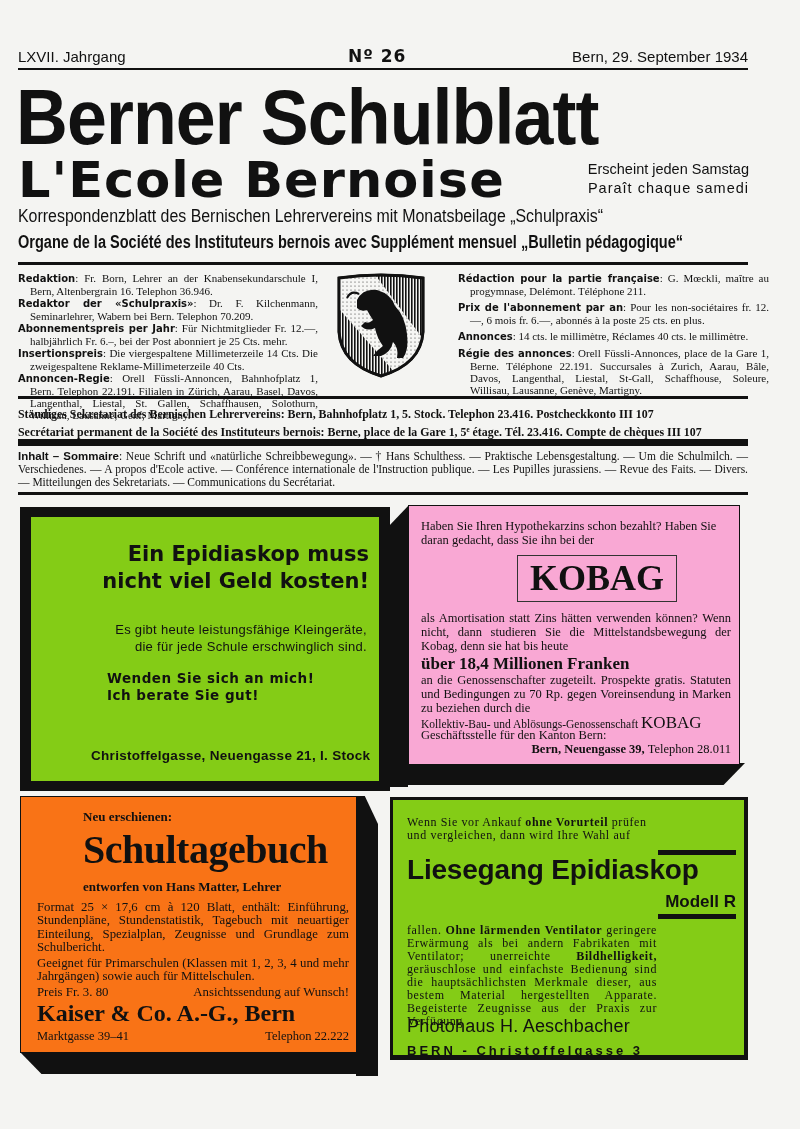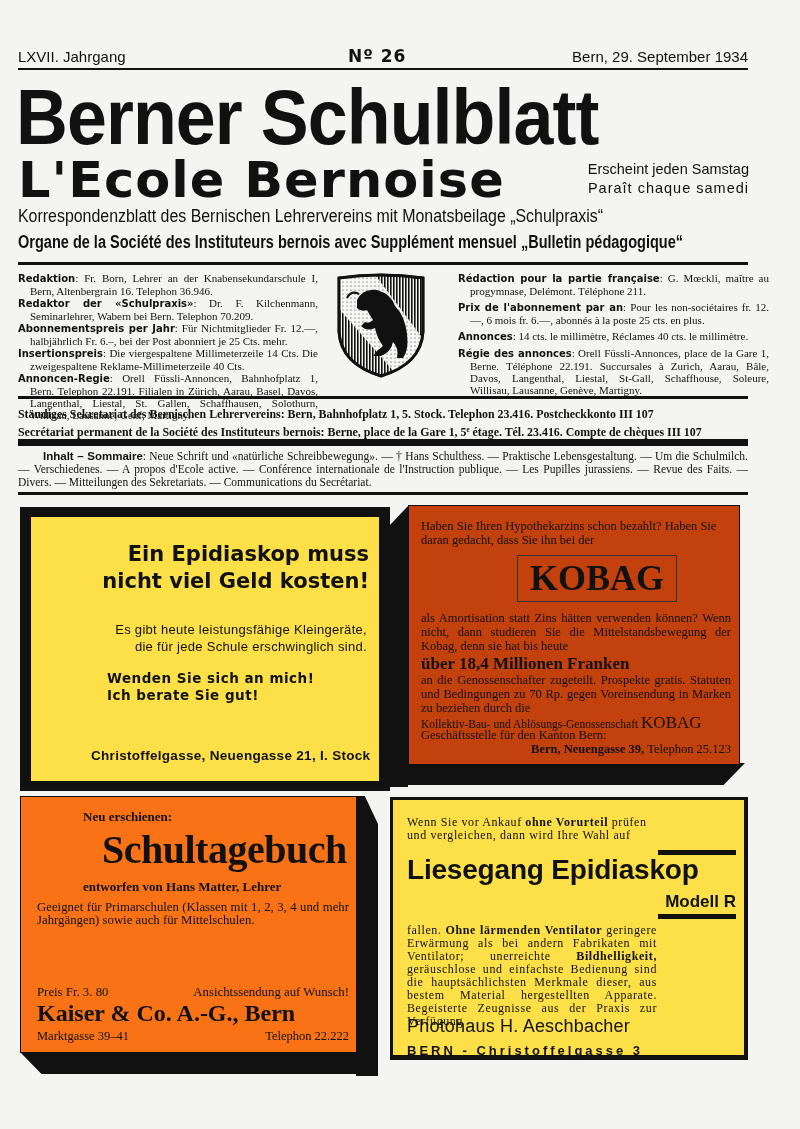--- a/index.html
+++ b/index.html
@@ -29,54 +29,54 @@
   .imprint p { margin:0 0 0 0; padding-left:12px; text-indent:-12px; text-align:justify; }
   .imprint b.sans { font-family:"DejaVu Sans", sans-serif; font-size:10px; }
   .imp-left { top:272px; left:18px; width:300px; }
   .imp-right { top:272px; left:458px; width:311px; }
   .imp-right p { margin-bottom:4px; }
 
   .crest { top:272px; left:333px; width:96px; height:108px; }
 
   .secretariat { top:405px; left:18px; width:730px; font-family:"Liberation Serif", serif; font-weight:bold; font-size:13.5px; line-height:18px; transform:scaleX(0.88); transform-origin:left; white-space:nowrap; }
   .contents { top:450px; left:18px; width:730px; font-family:"Liberation Serif", serif; font-size:11.5px; line-height:13px; text-align:justify; }
-  .contents .lbl { font-family:"Liberation Sans", sans-serif; font-weight:bold;margin-left:25px; }
+  .contents .lbl { font-family:"Liberation Sans", sans-serif; font-weight:bold; }
 
   
-  .ad { position:absolute; background:#fde047; }
+  .ad { position:absolute; background:#84cc16; }
   .ad1 { left:20px; top:507px; width:348px; height:264px; border:11px solid #111; border-top-width:10px; border-bottom-width:10px; }
   .ad1 .h { position:absolute; left:0; right:10px; top:24px; text-align:right; font-family:"DejaVu Sans", sans-serif; font-weight:bold; font-size:21px; line-height:27px; letter-spacing:0px; }
   .ad1 .p { position:absolute; right:12px; top:104px; width:300px; text-align:right; font-size:13px; line-height:17px; letter-spacing:0.3px; }
   .ad1 .c { position:absolute; left:76px; top:153px; font-family:"DejaVu Sans", sans-serif; font-weight:bold; font-size:13.5px; line-height:17px; letter-spacing:0.5px; }
   .ad1 .n { position:absolute; left:12px; top:197px; font-family:"DejaVu Sans", sans-serif; font-weight:bold; font-size:20px; }
   .ad1 .a { position:absolute; left:60px; top:231px; font-size:13.5px; font-weight:bold; letter-spacing:0.3px; }
 
   .ad2wrap { left:388px; top:505px; width:358px; height:280px; }
-  .ad2 { position:absolute; left:20px; top:0; width:330px; height:258px; border:1.5px solid #111; background:#c2410c;}
+  .ad2 { position:absolute; left:20px; top:0; width:330px; height:258px; border:1.5px solid #111; background:#f9a8d4;}
   .ad2shadow-l { position:absolute; left:0; top:20px; width:20px; height:262px; background:#111; }
   .ad2shadow-b { position:absolute; left:0; top:258px; width:357px; height:22px; background:#111; clip-path:polygon(0 0,100% 0,94% 100%,0 100%); }
   .ad2shadow-tl { position:absolute; left:0; top:0; width:21px; height:22px; background:#111; clip-path:polygon(100% 0,100% 100%,0 100%); }
   .ad2 .serif { font-family:"Liberation Serif", serif; font-size:12.5px; line-height:14px; }
   .ad2 .t1 { position:absolute; left:12px; top:13px; width:310px; }
   .kobag-box { position:absolute; left:108px; top:49px; width:158px; height:45px; border:1px solid #333; text-align:center; font-family:"Liberation Serif", serif; font-weight:bold; font-size:36px; line-height:45px; }
   .ad2 .t2 { position:absolute; left:12px; top:105px; width:310px; text-align:justify; }
   .ad2 .big { position:absolute; left:12px; top:140px; font-family:"Liberation Serif", serif; font-weight:bold; font-size:17px;margin-top:8px; }
   .ad2 .t3 { position:absolute; left:12px; top:167px; width:310px; text-align:justify; }
   .ad2 .t4 { position:absolute; left:12px; top:207px; width:312px; font-family:"Liberation Serif", serif; font-weight:normal; font-size:11.5px; }
   .ad2 .t4 .k { font-size:17px; }
   .ad2 .t5 { position:absolute; left:12px; top:222px; }
   .ad2 .t6 { position:absolute; right:8px; top:236px; }
 
   .ad3wrap { left:20px; top:796px; width:360px; height:280px; }
   .ad3 { position:absolute; left:0; top:0; width:335px; height:255px; border:1.5px solid #111; background:#f97316; }
   .ad3shadow-r { position:absolute; left:336px; top:0; width:22px; height:280px; background:#111; clip-path:polygon(0 0,40% 0,100% 10%,100% 100%,0 100%); }
   .ad3shadow-b { position:absolute; left:0; top:256px; width:358px; height:22px; background:#111; clip-path:polygon(0 0,100% 0,100% 100%,6% 100%); }
   .ad3 .s { font-family:"Liberation Serif", serif; }
   .ad3 .neu { position:absolute; left:62px; top:12px; font-weight:bold; font-size:13px; }
-  .ad3 .big { position:absolute; left:62px; top:30px; font-weight:bold; font-size:40px; line-height:46px; letter-spacing:-0.5px;margin-left:19px;}
+  .ad3 .big { position:absolute; left:62px; top:30px; font-weight:bold; font-size:40px; line-height:46px; letter-spacing:-0.5px;}
   .ad3 .auth { position:absolute; left:62px; top:82px; font-weight:bold; font-size:13px; }
   .ad3 .body { position:absolute; left:16px; top:104px; width:312px; font-size:12.8px; line-height:13.3px; text-align:justify; }
   .ad3 .body p { margin:0 0 3px 0; }
   .ad3 .price { position:absolute; left:16px; top:188px; width:312px; font-size:12.8px; }
   .ad3 .price span:last-child { position:absolute; right:0; }
   .ad3 .firm { position:absolute; left:16px; top:203px; font-weight:bold; font-size:24px; }
   .ad3 .addr { position:absolute; left:16px; top:232px; width:312px; font-size:12.5px; }
   .ad3 .addr span:last-child { position:absolute; right:0; }
 
   .ad4 { left:390px; top:797px; width:351px; height:255px; border:3px solid #111; border-right-width:4px; border-bottom-width:5px; }
@@ -186,33 +186,34 @@
     <div class="t1 serif">Haben Sie Ihren Hypothekarzins schon bezahlt? Haben Sie daran gedacht, dass Sie ihn bei der</div>
     <div class="kobag-box">KOBAG</div>
     <div class="t2 serif">als Amortisation statt Zins hätten verwenden können? Wenn nicht, dann studieren Sie die Mittelstandsbewegung der Kobag, denn sie hat bis heute</div>
     <div class="big">über 18,4 Millionen Franken</div>
     <div class="t3 serif">an die Genossenschafter zugeteilt.  Prospekte gratis.  Statuten und Bedingungen zu 70 Rp. gegen Voreinsendung in Marken zu beziehen durch die</div>
     <div class="t4">
       <span>Kollektiv-Bau- und Ablösungs-Genossenschaft</span> <span class="k">KOBAG</span>
     </div>
     <div class="t5 serif">Geschäftsstelle für den Kanton Bern:</div>
     <div class="t6 serif">
-      <b>Bern, Neuengasse 39,</b> <span>Telephon 25.123</span>
+      <b>Bern, Neuengasse 39,</b> <span>Telephon 28.011</span>
     </div>
   </div>
 </div>
 
 <div class="abs ad3wrap">
   <div class="ad3shadow-r"></div>
   <div class="ad3shadow-b"></div>
   <div class="ad3">
     <div class="neu s">Neu erschienen:</div>
     <div class="big s">Schultagebuch</div>
     <div class="auth s">entworfen von Hans Matter, Lehrer</div>
     <div class="body s">
+      <p>Format 25 × 17,6 cm à 120 Blatt, enthält: Einführung, Stundenpläne, Stundenstatistik, Tagebuch mit neuartiger Einteilung, Spezialplan, Zeugnisse und Grundlage zum Schulbericht.</p>
       <p>Geeignet für Primarschulen (Klassen mit 1, 2, 3, 4 und mehr Jahrgängen) sowie auch für Mittelschulen.</p>
     </div>
     <div class="price s">
       <span>Preis Fr. 3. 80</span>
       <span>Ansichtssendung auf Wunsch!</span>
     </div>
     <div class="firm s">Kaiser &amp; Co. A.-G., Bern</div>
     <div class="addr s">
       <span>Marktgasse 39–41</span>
       <span>Telephon 22.222</span>

